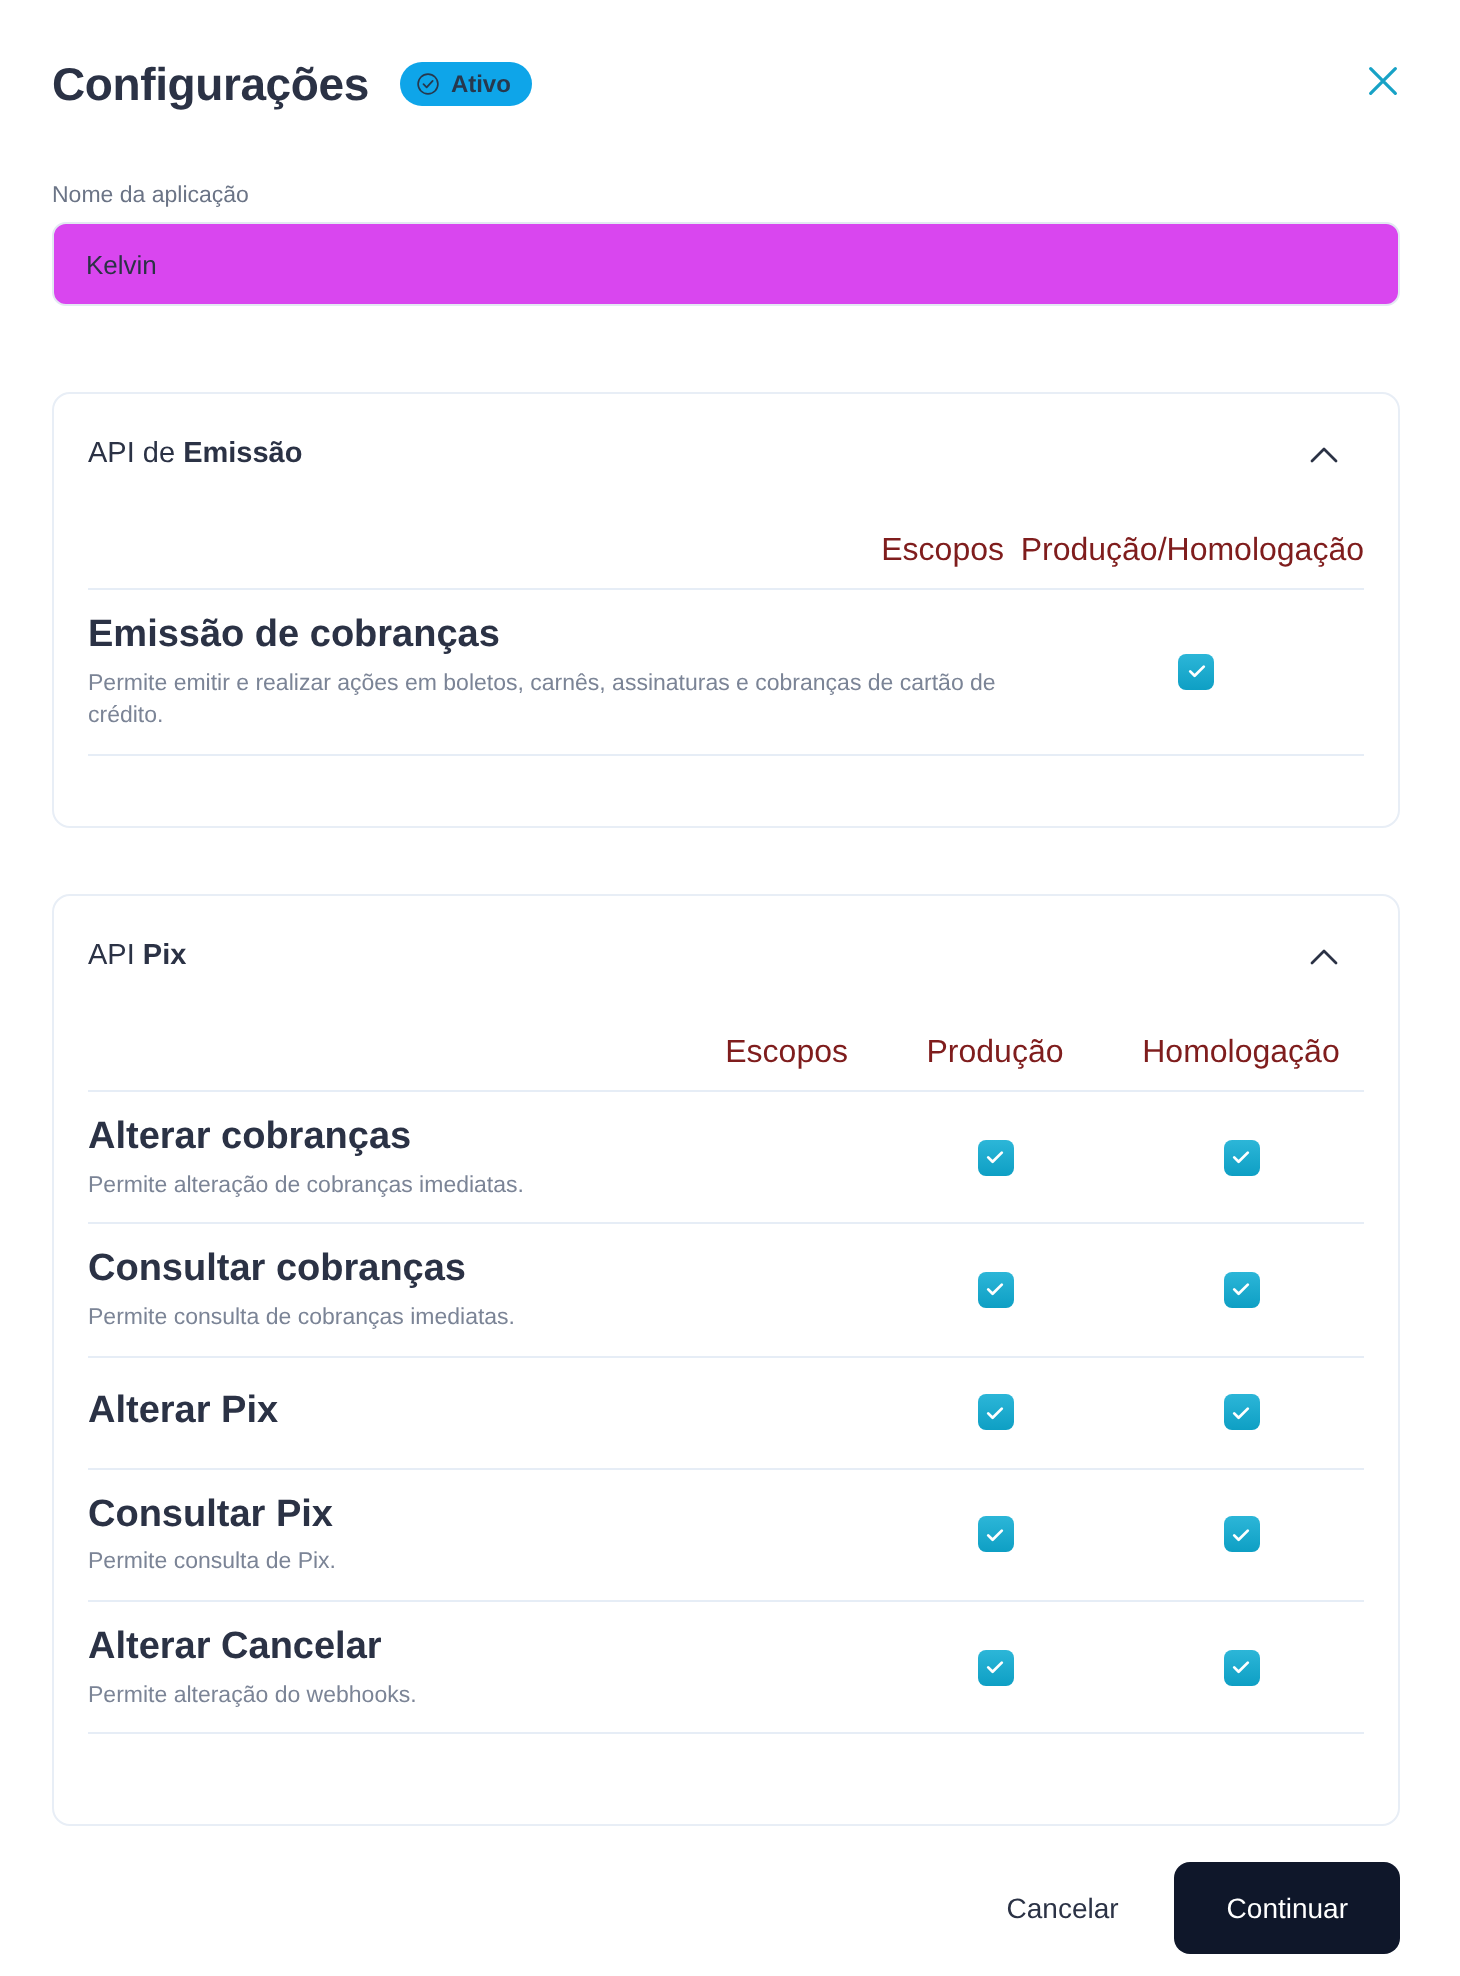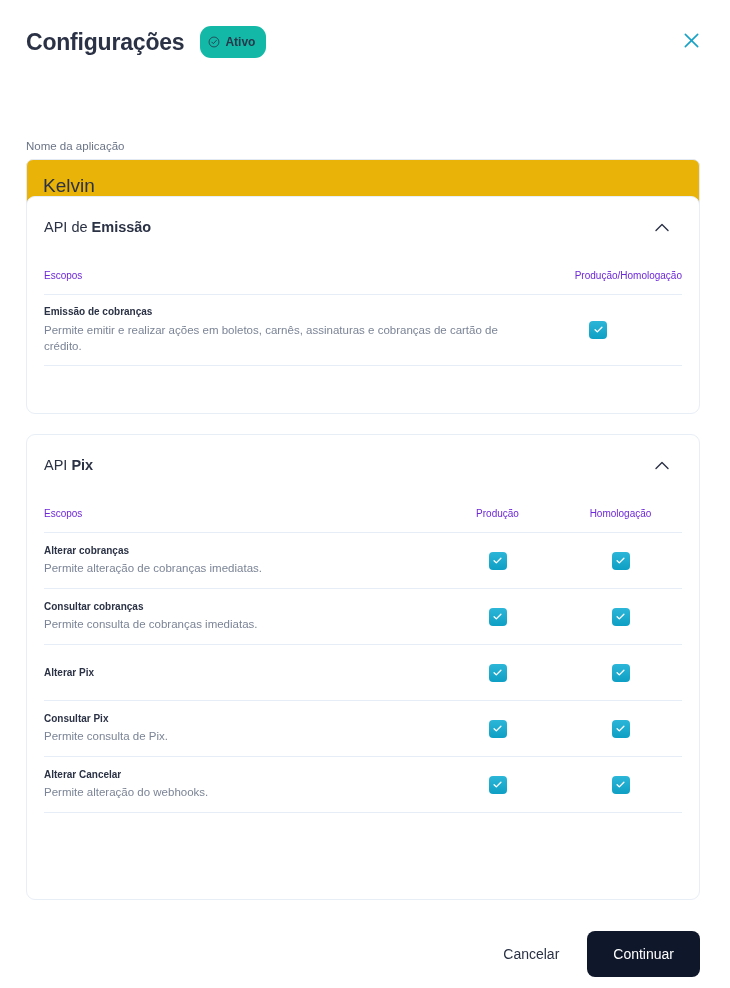--- a/index.html
+++ b/index.html
@@ -35,75 +35,74 @@
     letter-spacing: -0.2px;
     color: #2b3245;
     margin: 0;
     line-height: 1;
   }
   .badge {
     margin-left: 16px;
     display: inline-flex;
     align-items: center;
     gap: 5px;
-    background: #14b8a6;
+    background: #0ea5e9;
     color: #27384d;
     border-radius: 11px;
     padding: 4px 11px 4px 8px;
     font-size: 12px;
     font-weight: bold;
     line-height: 1;
-    height: 32px;
+    height: 22px;
   }
   .badge-icon { display: inline-flex; align-items: center; }
   .close-btn {
     margin-left: auto;
     width: 26px; height: 26px;
     display: flex; align-items: center; justify-content: center;
     cursor: pointer;
     background: none; border: none; padding: 0;
   }
 
   
   .field-block {
     position: absolute;
     left: 26px; top: 92px;
     width: 674px;
-    margin-top: 48px;
   }
   .field-label {
     font-size: 11.5px;
     color: #6b7486;
     margin-bottom: 7px;
     display: block;
   }
   .field-input {
     width: 674px;
-    height: 54px;
+    height: 42px;
     border: 1px solid #e3e9f2;
     border-radius: 7px;
-    background: #eab308;
+    background: #d946ef;
     padding: 0 16px;
-    font-size: 19px;
+    font-size: 13px;
     font-family: "Liberation Sans", "DejaVu Sans", sans-serif;
     color: #2b3245;
     outline: none;
   }
 
   
   .card {
     position: absolute;
     left: 26px;
     width: 674px;
     background: #ffffff;
     border: 1px solid #e8eef6;
     border-radius: 9px;
   }
   #card-emissao { top: 196px; height: 218px; }
-  #card-pix { top: 434px; height: 466px; overflow: hidden; }
+  #card-pix { top: 447px; height: 466px; overflow: hidden; }
 
   .card-head {
     height: 60px;
     display: flex;
     align-items: center;
     padding: 0 26px 0 17px;
     gap: 44px;
   }
   .card-head-title {
     font-size: 14.5px;
@@ -117,34 +116,35 @@
     display: flex; align-items: center; justify-content: center;
     background: none; border: none; padding: 0; cursor: pointer;
   }
 
   
   .scope-table { padding: 0 17px; }
   .scope-head {
     display: flex;
     align-items: center;
     height: 38px;
-    font-size: 10px;
-    color: #6d28d9;
+    font-size: 16px;
+    color: #7f1d1d;
     border-bottom: 1px solid #e6edf6;
+    text-align: right;
   }
   .scope-row {
     display: flex;
     align-items: center;
     border-bottom: 1px solid #e6edf6;
     min-height: 56px;
     padding: 10px 0;
   }
   .col-scope { flex: 1 1 auto; padding-right: 12px; }
   .scope-name {
-    font-size: 10px;
+    font-size: 19px;
     font-weight: bold;
     color: #2b3245;
     line-height: 1.35;
   }
   .scope-desc {
     font-size: 11.5px;
     color: #7b8496;
     line-height: 1.45;
     margin-top: 3px;
   }

